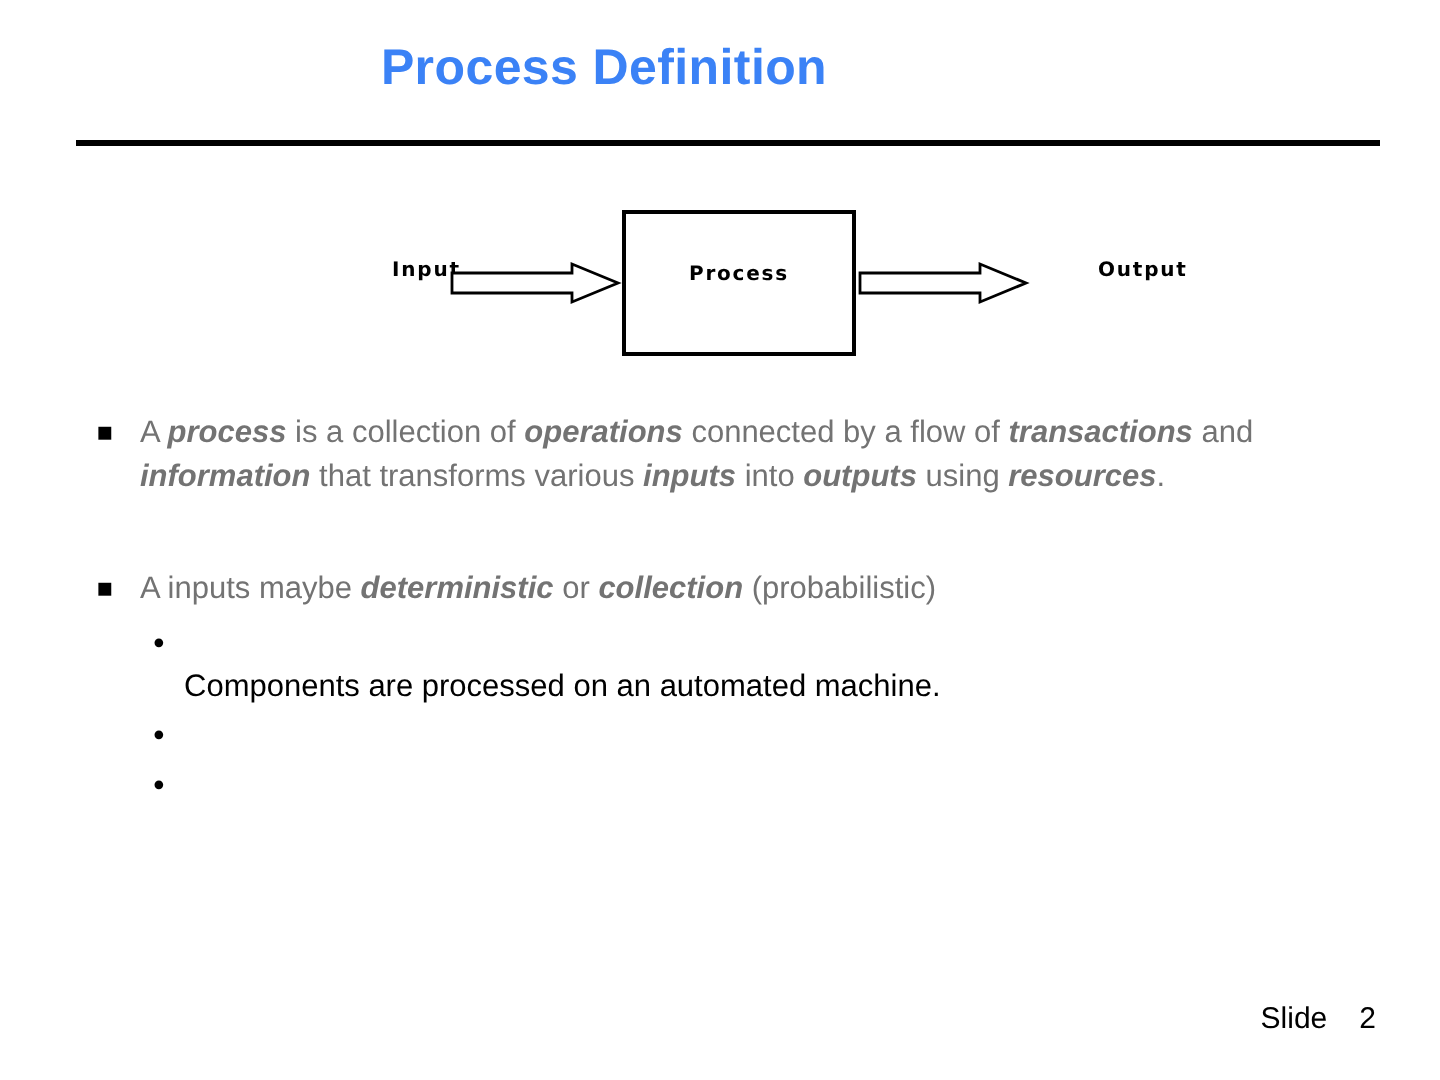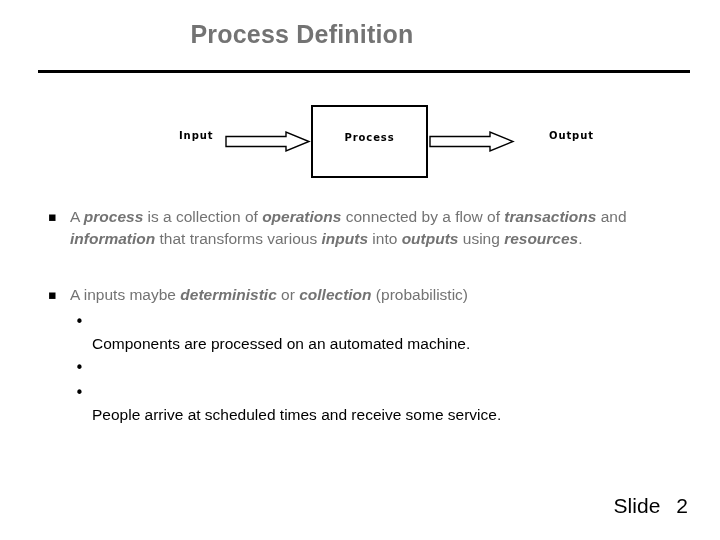--- a/index.html
+++ b/index.html
@@ -25,21 +25,21 @@
   
   .title {
     position: absolute;
     left: 0;
     top: 20px;
     width: 604px;
     text-align: center;
     font-size: 25px;
     font-weight: bold;
     letter-spacing: 0.2px;
-    color: #737373;
+    color: #3b82f6;
     font-family: "Liberation Sans", sans-serif;
   }
 
   .title-rule {
     position: absolute;
     left: 38px;
     top: 70px;
     width: 652px;
     height: 3px;
     background: #000000;
@@ -57,21 +57,21 @@
   .diagram-label {
     position: absolute;
     font-family: "DejaVu Sans", sans-serif;
     font-size: 10px;
     font-weight: bold;
     letter-spacing: 0.9px;
     color: #000000;
     white-space: nowrap;
   }
 
-  .label-input  { left: 179px; top: 32px; }
+  .label-input  { left: 196px; top: 32px; }
   .label-output { left: 518px; top: 32px; margin-left: 31px; }
 
   .process-box {
     position: absolute;
     left: 311px;
     top: 7px;
     width: 117px;
     height: 73px;
     border: 2px solid #000000;
     box-sizing: border-box;
@@ -165,21 +165,21 @@
   }
 
   
   .footer {
     position: absolute;
     right: 32px;
     bottom: 22px;
     display: flex;
     align-items: flex-end;
     font-family: "Liberation Sans", sans-serif;
-    font-size: 21px;
+    font-size: 15px;
     color: #000000;
   }
   .footer-label { margin-right: 16px; }
   .footer-number { }
 </style>
 </head>
 <body>
 
 <div class="slide">
 
@@ -226,21 +226,20 @@
     <div class="sub-list" id="sub-list">
         <div class="sub-row">
           <span class="sub-mark">•</span>
           <span class="sub-text">Components are processed on an automated machine.</span>
         </div>
         <div class="sub-row">
           <span class="sub-mark">•</span>
         </div>
         <div class="sub-row">
           <span class="sub-mark">•</span>
-          <span class="sub-text">People arrive at scheduled times and receive some service.</span>
         </div>
       </div>
   </div>
 
   <div class="footer">
     <span class="footer-label">Slide</span>
     <span class="footer-number">2</span>
   </div>
 
 </div>

